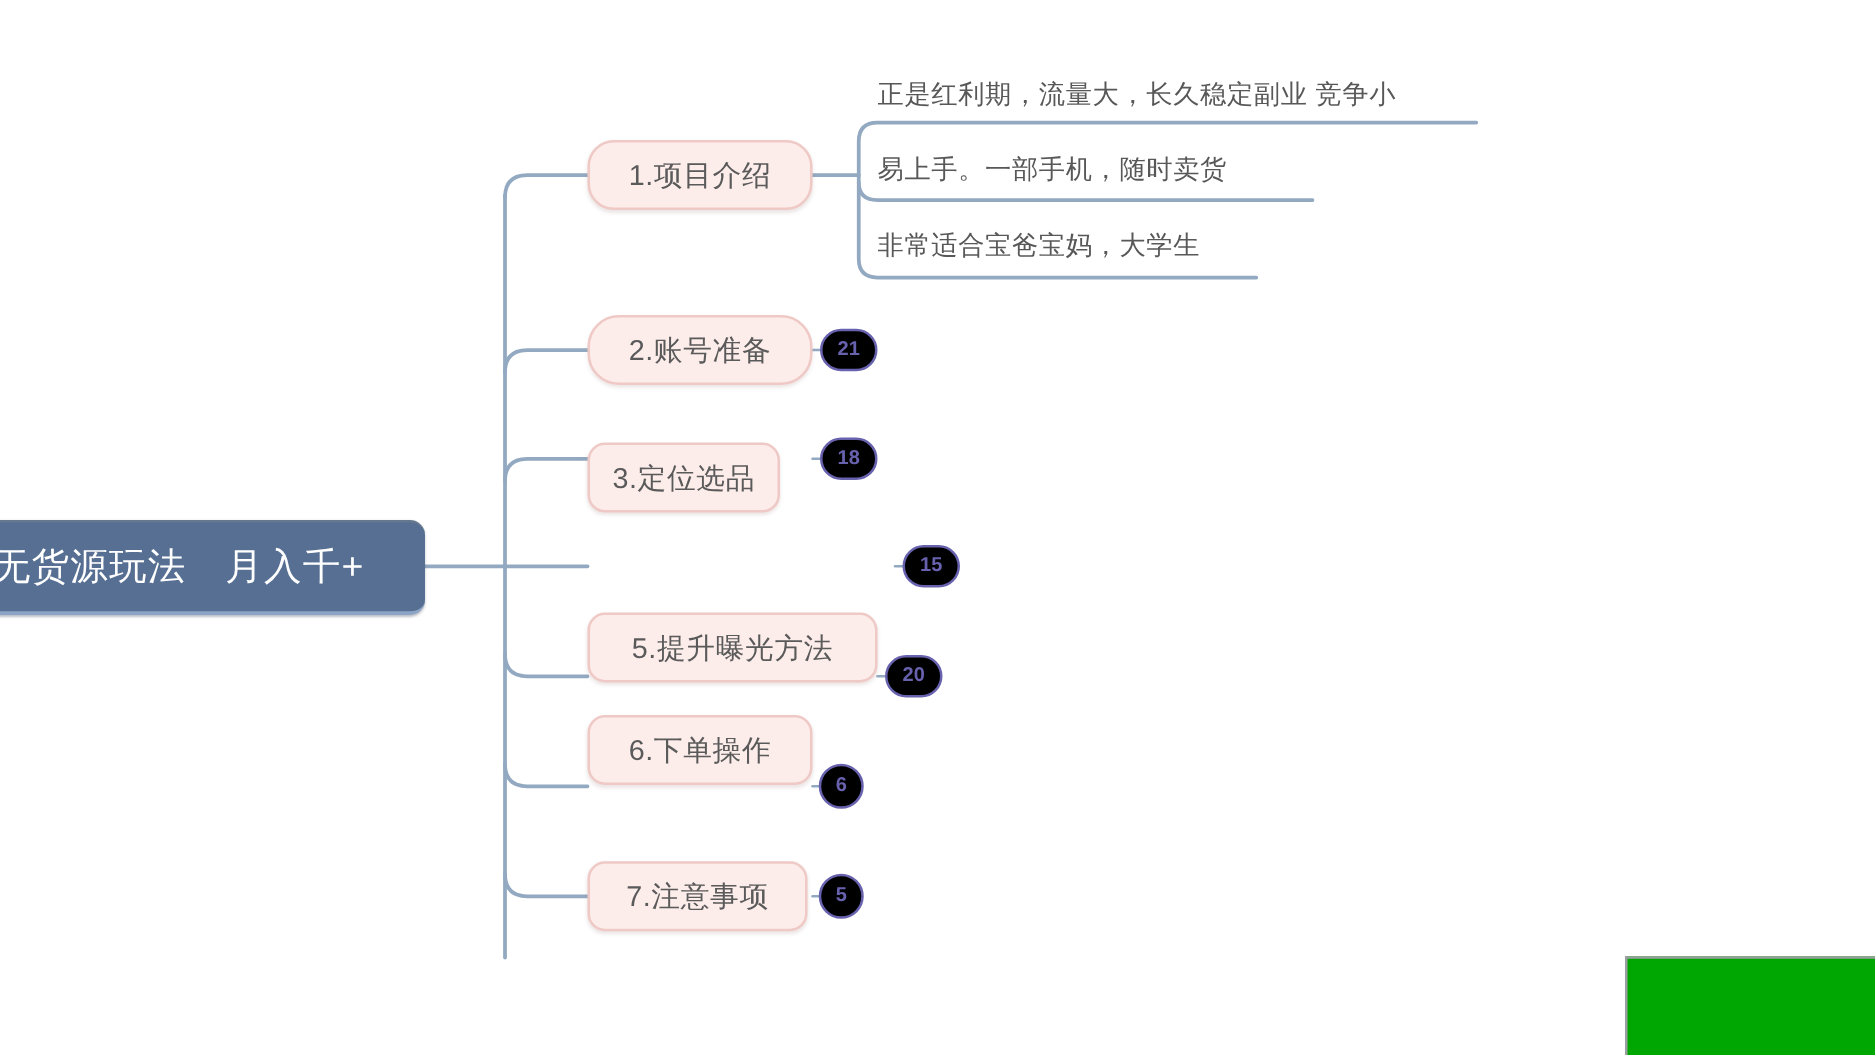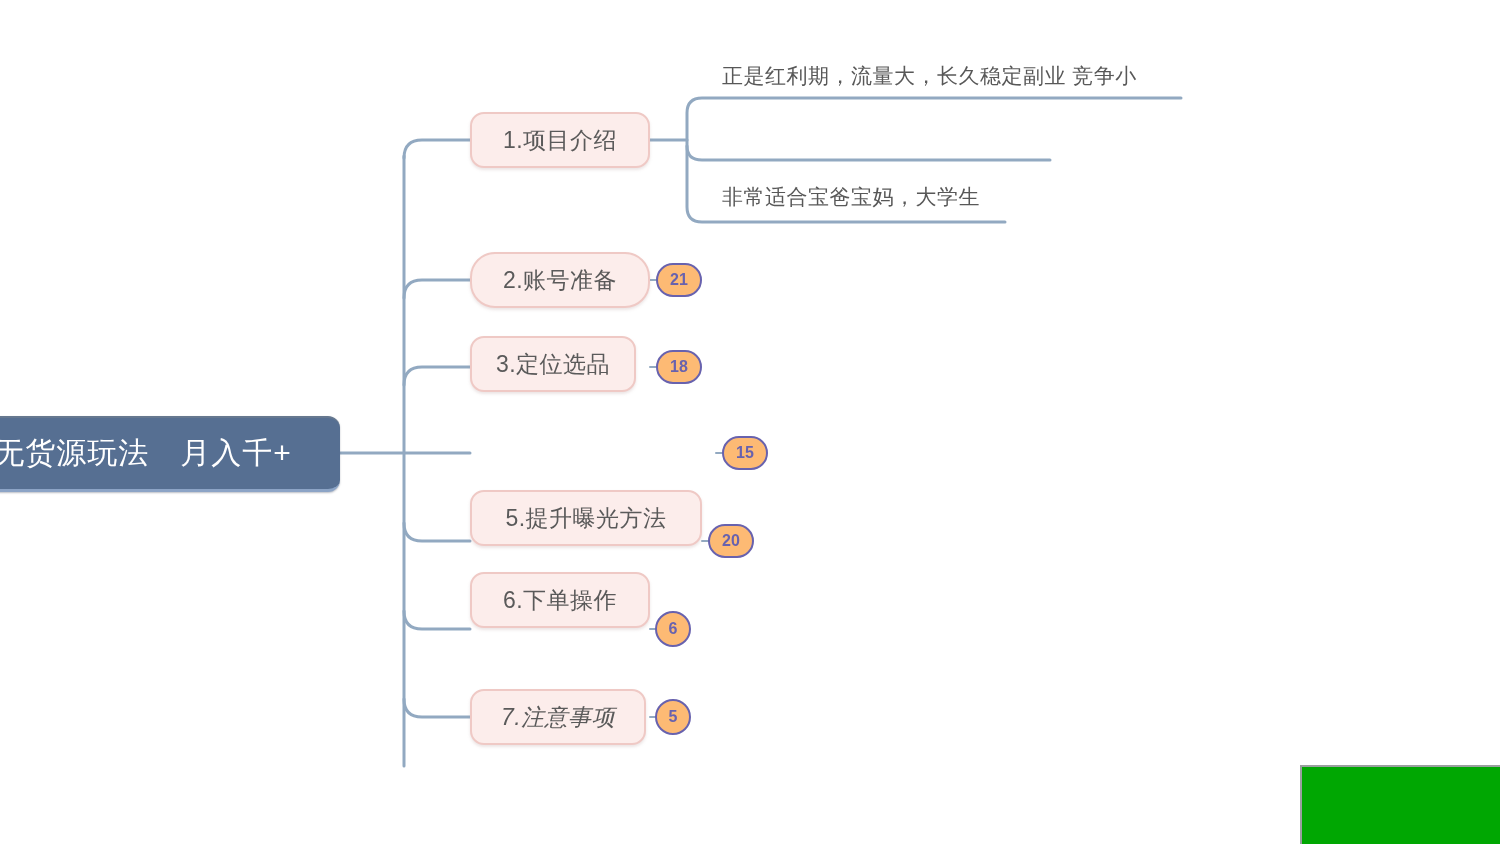--- a/index.html
+++ b/index.html
@@ -36,30 +36,30 @@
     border:2px solid var(--node-border);
     border-radius:14px;
     display:flex;align-items:center;justify-content:center;
     box-shadow:0 2px 3px rgba(180,150,150,.25);
   }
   .branch-node .label{
     color:var(--node-text);font-size:23px;letter-spacing:.5px;white-space:pre;
   }
 
   .badge{
-    position:absolute;background:#fdba74;
+    position:absolute;background:#000000;
     border:2.5px solid var(--badge);
     display:flex;align-items:center;justify-content:center;
     color:var(--badge);font-size:16px;font-weight:bold;
   }
   .badge.pill{width:46px;height:34px;border-radius:17px;}
   .badge.circle{width:36px;height:36px;border-radius:50%;}
 
   .sub-topic{
-    position:absolute;left:722px;height:28px;line-height:28px;
+    position:absolute;left:702px;height:28px;line-height:28px;
     color:#585858;font-size:21px;letter-spacing:.5px;white-space:pre;
   }
 
   .green-block{
     position:absolute;left:1300px;top:765px;width:200px;height:79px;
     background:var(--green-block);
     border-top:2px solid #9a9f9f;border-left:2px solid #9a9f9f;
   }
 </style>
 </head>
@@ -92,40 +92,41 @@
       <path d="M 702 541 H 709"></path>
       <path d="M 650 629 H 656"></path>
       <path d="M 650 717 H 656"></path>
     </g>
   </svg>
 
   <div class="root-node">
     <span class="label">无货源玩法　月入千+</span>
   </div>
 
-  <div class="branch-node" style="left:470px;top:112px;width:180px;">
+  <div class="branch-node" style="left:470px;top:112px;width:180px;border-radius:21px;">
     <span class="label">1.项目介绍</span>
   </div>
   <div class="branch-node" style="left:470px;top:252px;width:180px;border-radius:25px;">
     <span class="label">2.账号准备</span>
   </div>
-  <div class="branch-node" style="left:470px;top:336px;width:166px;">
+  <div class="branch-node" style="left:470px;top:354px;width:154px;">
     <span class="label">3.定位选品</span>
   </div>
   <div class="branch-node" style="left:470px;top:490px;width:232px;">
     <span class="label">5.提升曝光方法</span>
   </div>
   <div class="branch-node" style="left:470px;top:572px;width:180px;">
     <span class="label">6.下单操作</span>
   </div>
-  <div class="branch-node" style="left:470px;top:689px;width:176px;font-style:italic;">
+  <div class="branch-node" style="left:470px;top:689px;width:176px;">
     <span class="label">7.注意事项</span>
   </div>
 
   <div class="sub-topic" style="top:62px;">正是红利期，流量大，长久稳定副业 竞争小</div>
+  <div class="sub-topic" style="top:122px;">易上手。一部手机，随时卖货</div>
   <div class="sub-topic" style="top:183px;">非常适合宝爸宝妈，大学生</div>
 
   <div class="badge pill" style="left:656px;top:263px;">21</div>
   <div class="badge pill" style="left:656px;top:350px;text-align:center;">18</div>
   <div class="badge pill" style="left:722px;top:436px;">15</div>
   <div class="badge pill" style="left:708px;top:524px;">20</div>
   <div class="badge circle" style="left:655px;top:611px;">6</div>
   <div class="badge circle" style="left:655px;top:699px;">5</div>
 
   <div class="green-block"></div>

